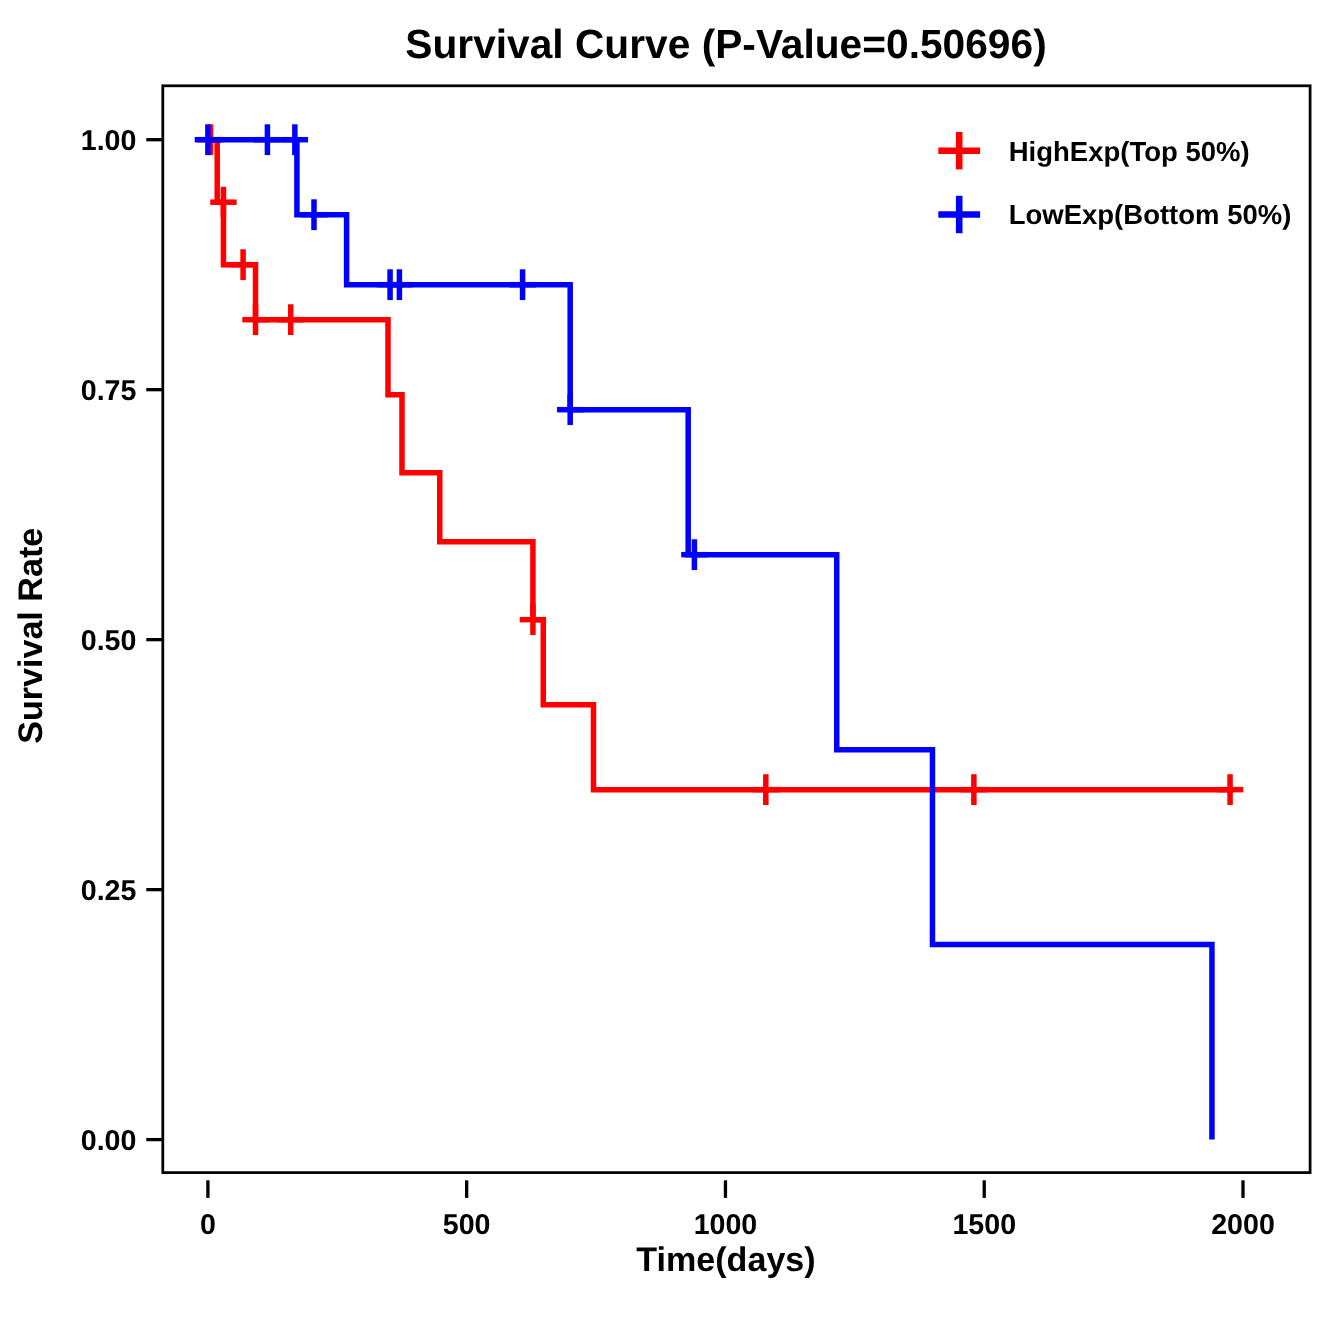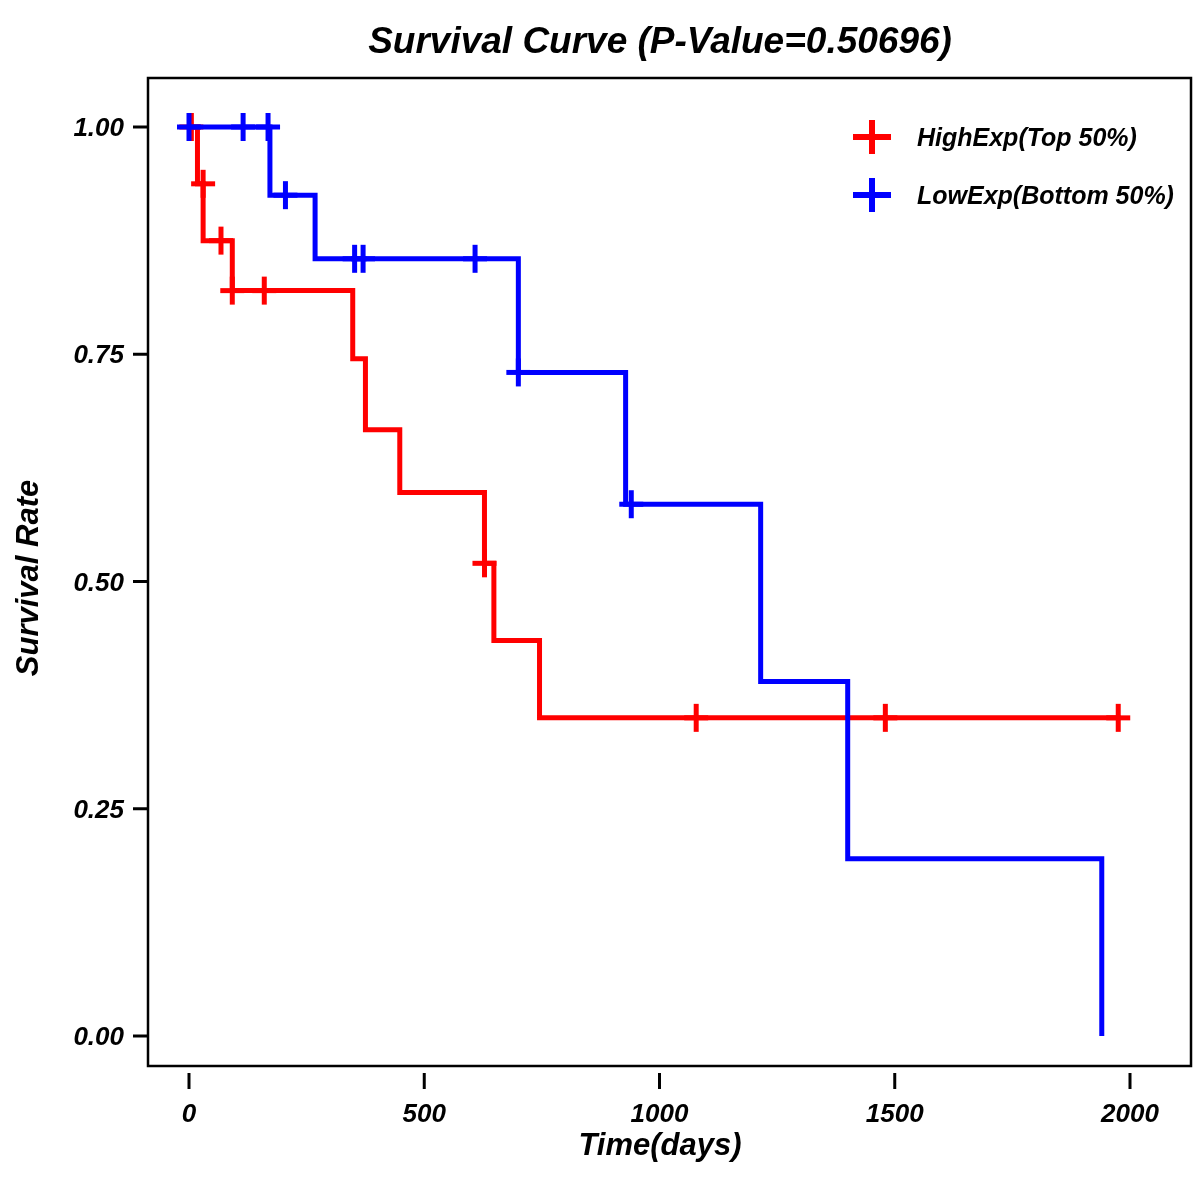--- a/index.html
+++ b/index.html
@@ -10,21 +10,20 @@
   body {
     width: 1200px;
     height: 1200px;
     font-family: "Liberation Sans", sans-serif;
     overflow: hidden;
   }
   #chart-root {
     position: relative;
     width: 1064px;
     height: 1200px;
-    font-style: italic;
   }
   svg#km-plot {
     display: block;
     width: 1200px;
     height: 1200px;
   }
   .title-text {
     font-family: "Liberation Sans", sans-serif;
     font-weight: bold;
     font-size: 37px;

